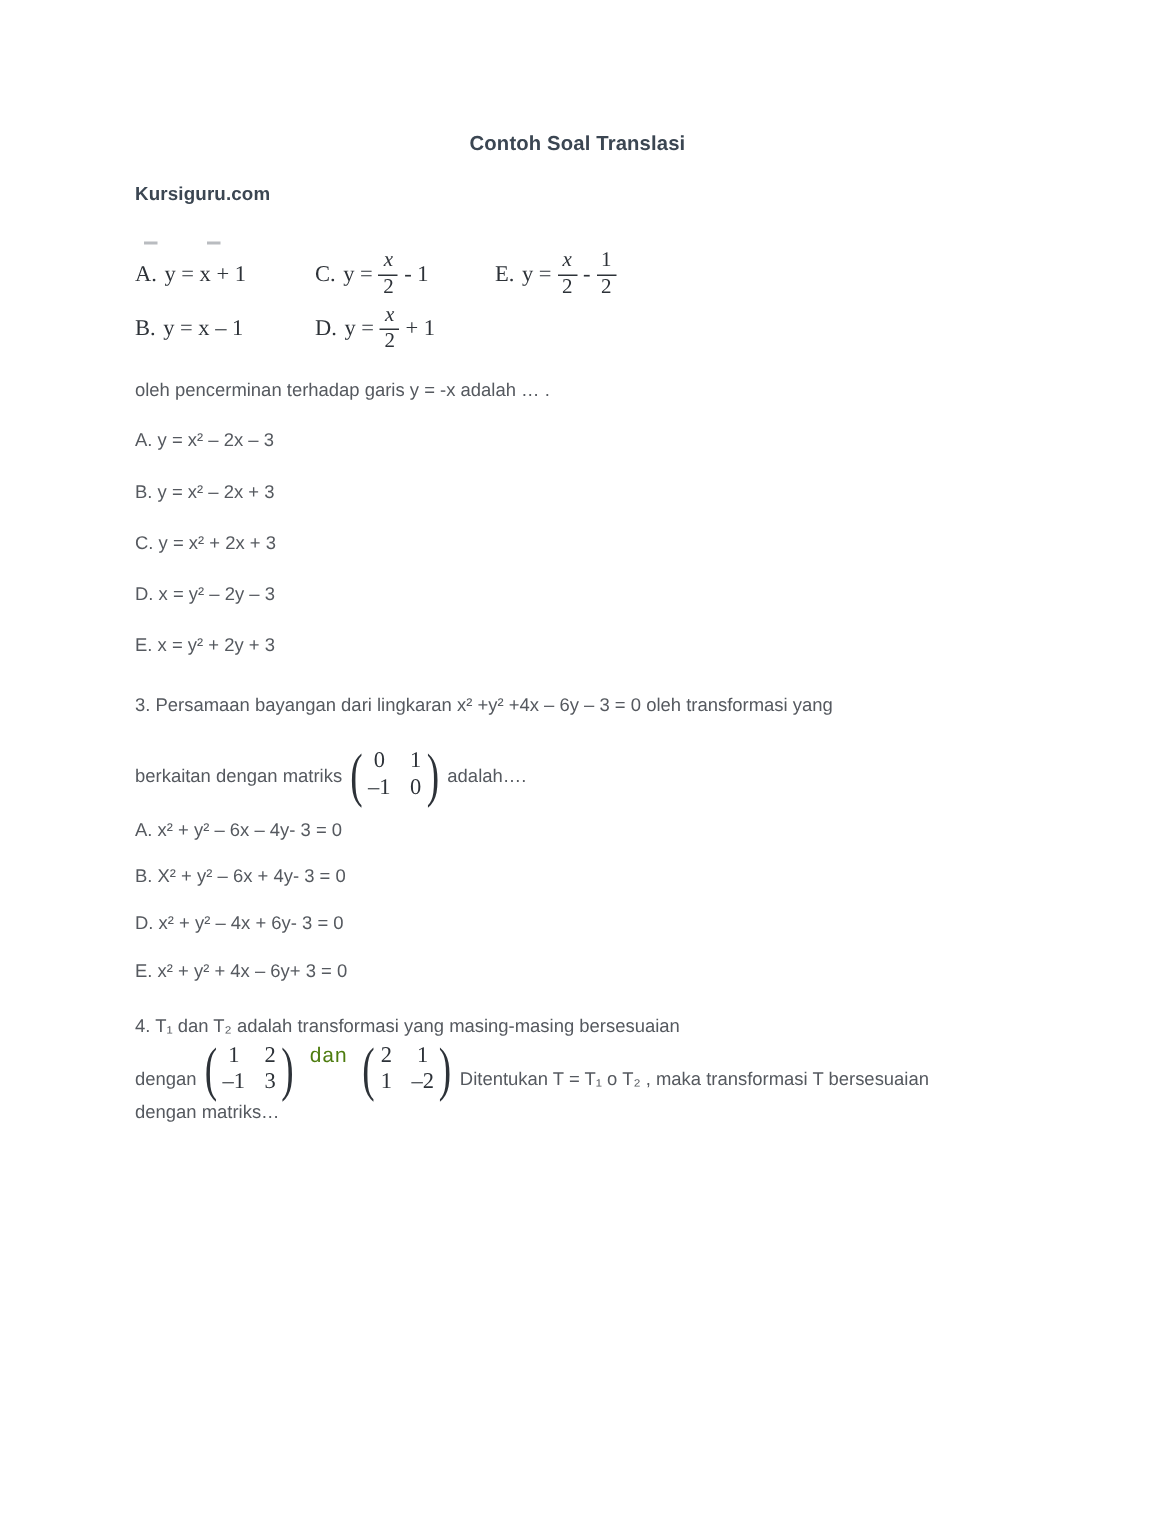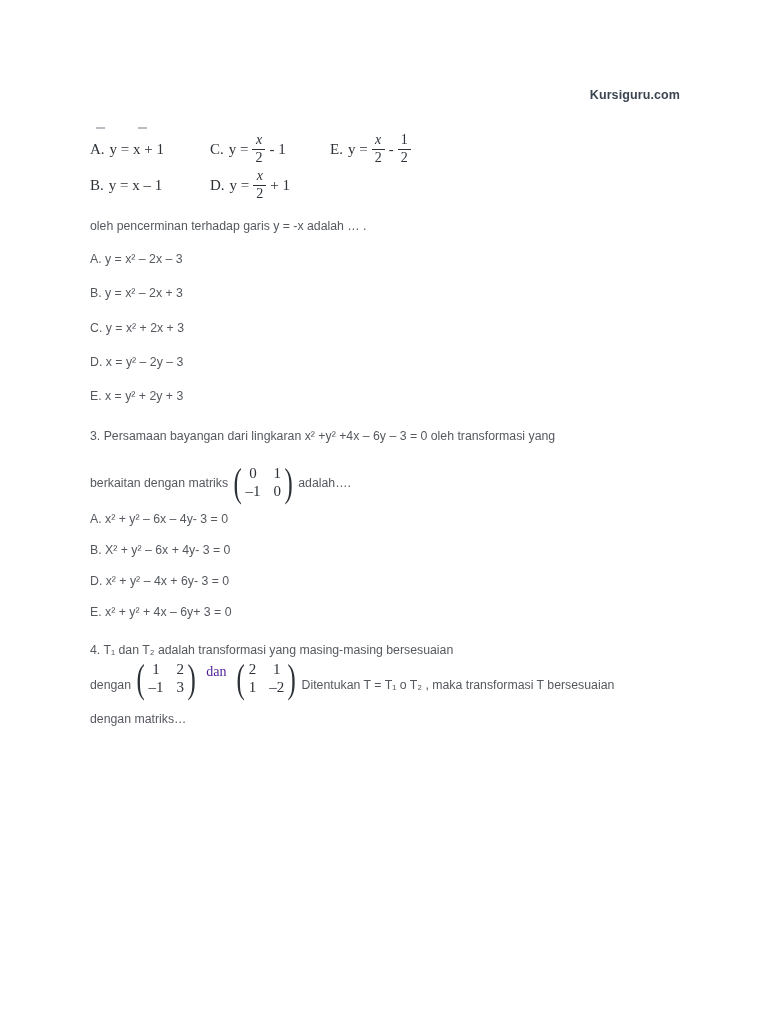--- a/index.html
+++ b/index.html
@@ -32,21 +32,21 @@
   .doc-title {
     text-align: center;
     font-size: 13.5px;
     font-weight: bold;
     color: #3b4652;
     letter-spacing: 0.1px;
     margin: 0 0 18px 0;
     line-height: 1.2;
   }
   .doc-subtitle {
-    text-align: right;
+    text-align: left;
     font-size: 12.5px;
     font-weight: bold;
     color: #3b4652;
     letter-spacing: 0.1px;
     margin: 0 0 20px 0;
     line-height: 1.2;
   }
 
   
   .qtext {
@@ -145,23 +145,23 @@
     grid-template-columns: auto auto;
     row-gap: 1px;
     column-gap: 13px;
     padding: 0 1px;
     text-align: center;
     line-height: 1.12;
   }
   .mgrid span { display: block; }
 
   .dan {
-    font-family: Liberation Serif, serif;
+    font-family: Liberation Mono, monospace;
     font-size: 14px;
-    color: #4c1d95;
+    color: #4d7c0f;
     margin: 0 5px;
     vertical-align: middle;
   }
 
   .q3line2 {
     display: flex;
     align-items: center;
     font-size: 12.3px;
     color: #55595f;
     margin: 0 0 10px 0;
@@ -170,31 +170,32 @@
     display: flex;
     align-items: flex-start;
     flex-wrap: wrap;
     font-size: 12.3px;
     color: #55595f;
     line-height: 1.42;
     margin: 0;
   }
   .q4lead { align-self: flex-end; padding-bottom: 3px; }
   .q4tail { align-self: flex-end; padding-bottom: 3px; }
-  .q4last { width: 100%; margin-top: 14px; }
+  .q4last { width: 100%; margin-top: 1px; }
 
   .spacer-sm { height: 6px; }
   .spacer-md { height: 12px; }
 </style>
 </head>
 <body>
 
 <div class="page">
   <div class="content">
 
+    <div class="doc-title">Contoh Soal Translasi</div>
     <div class="doc-subtitle">Kursiguru.com</div>
 
 
     <div class="mathblock">
       <div class="speck-row">
         <span class="speck s1"></span>
         <span class="speck s2"></span>
       </div>
 
       <div class="mrow">

